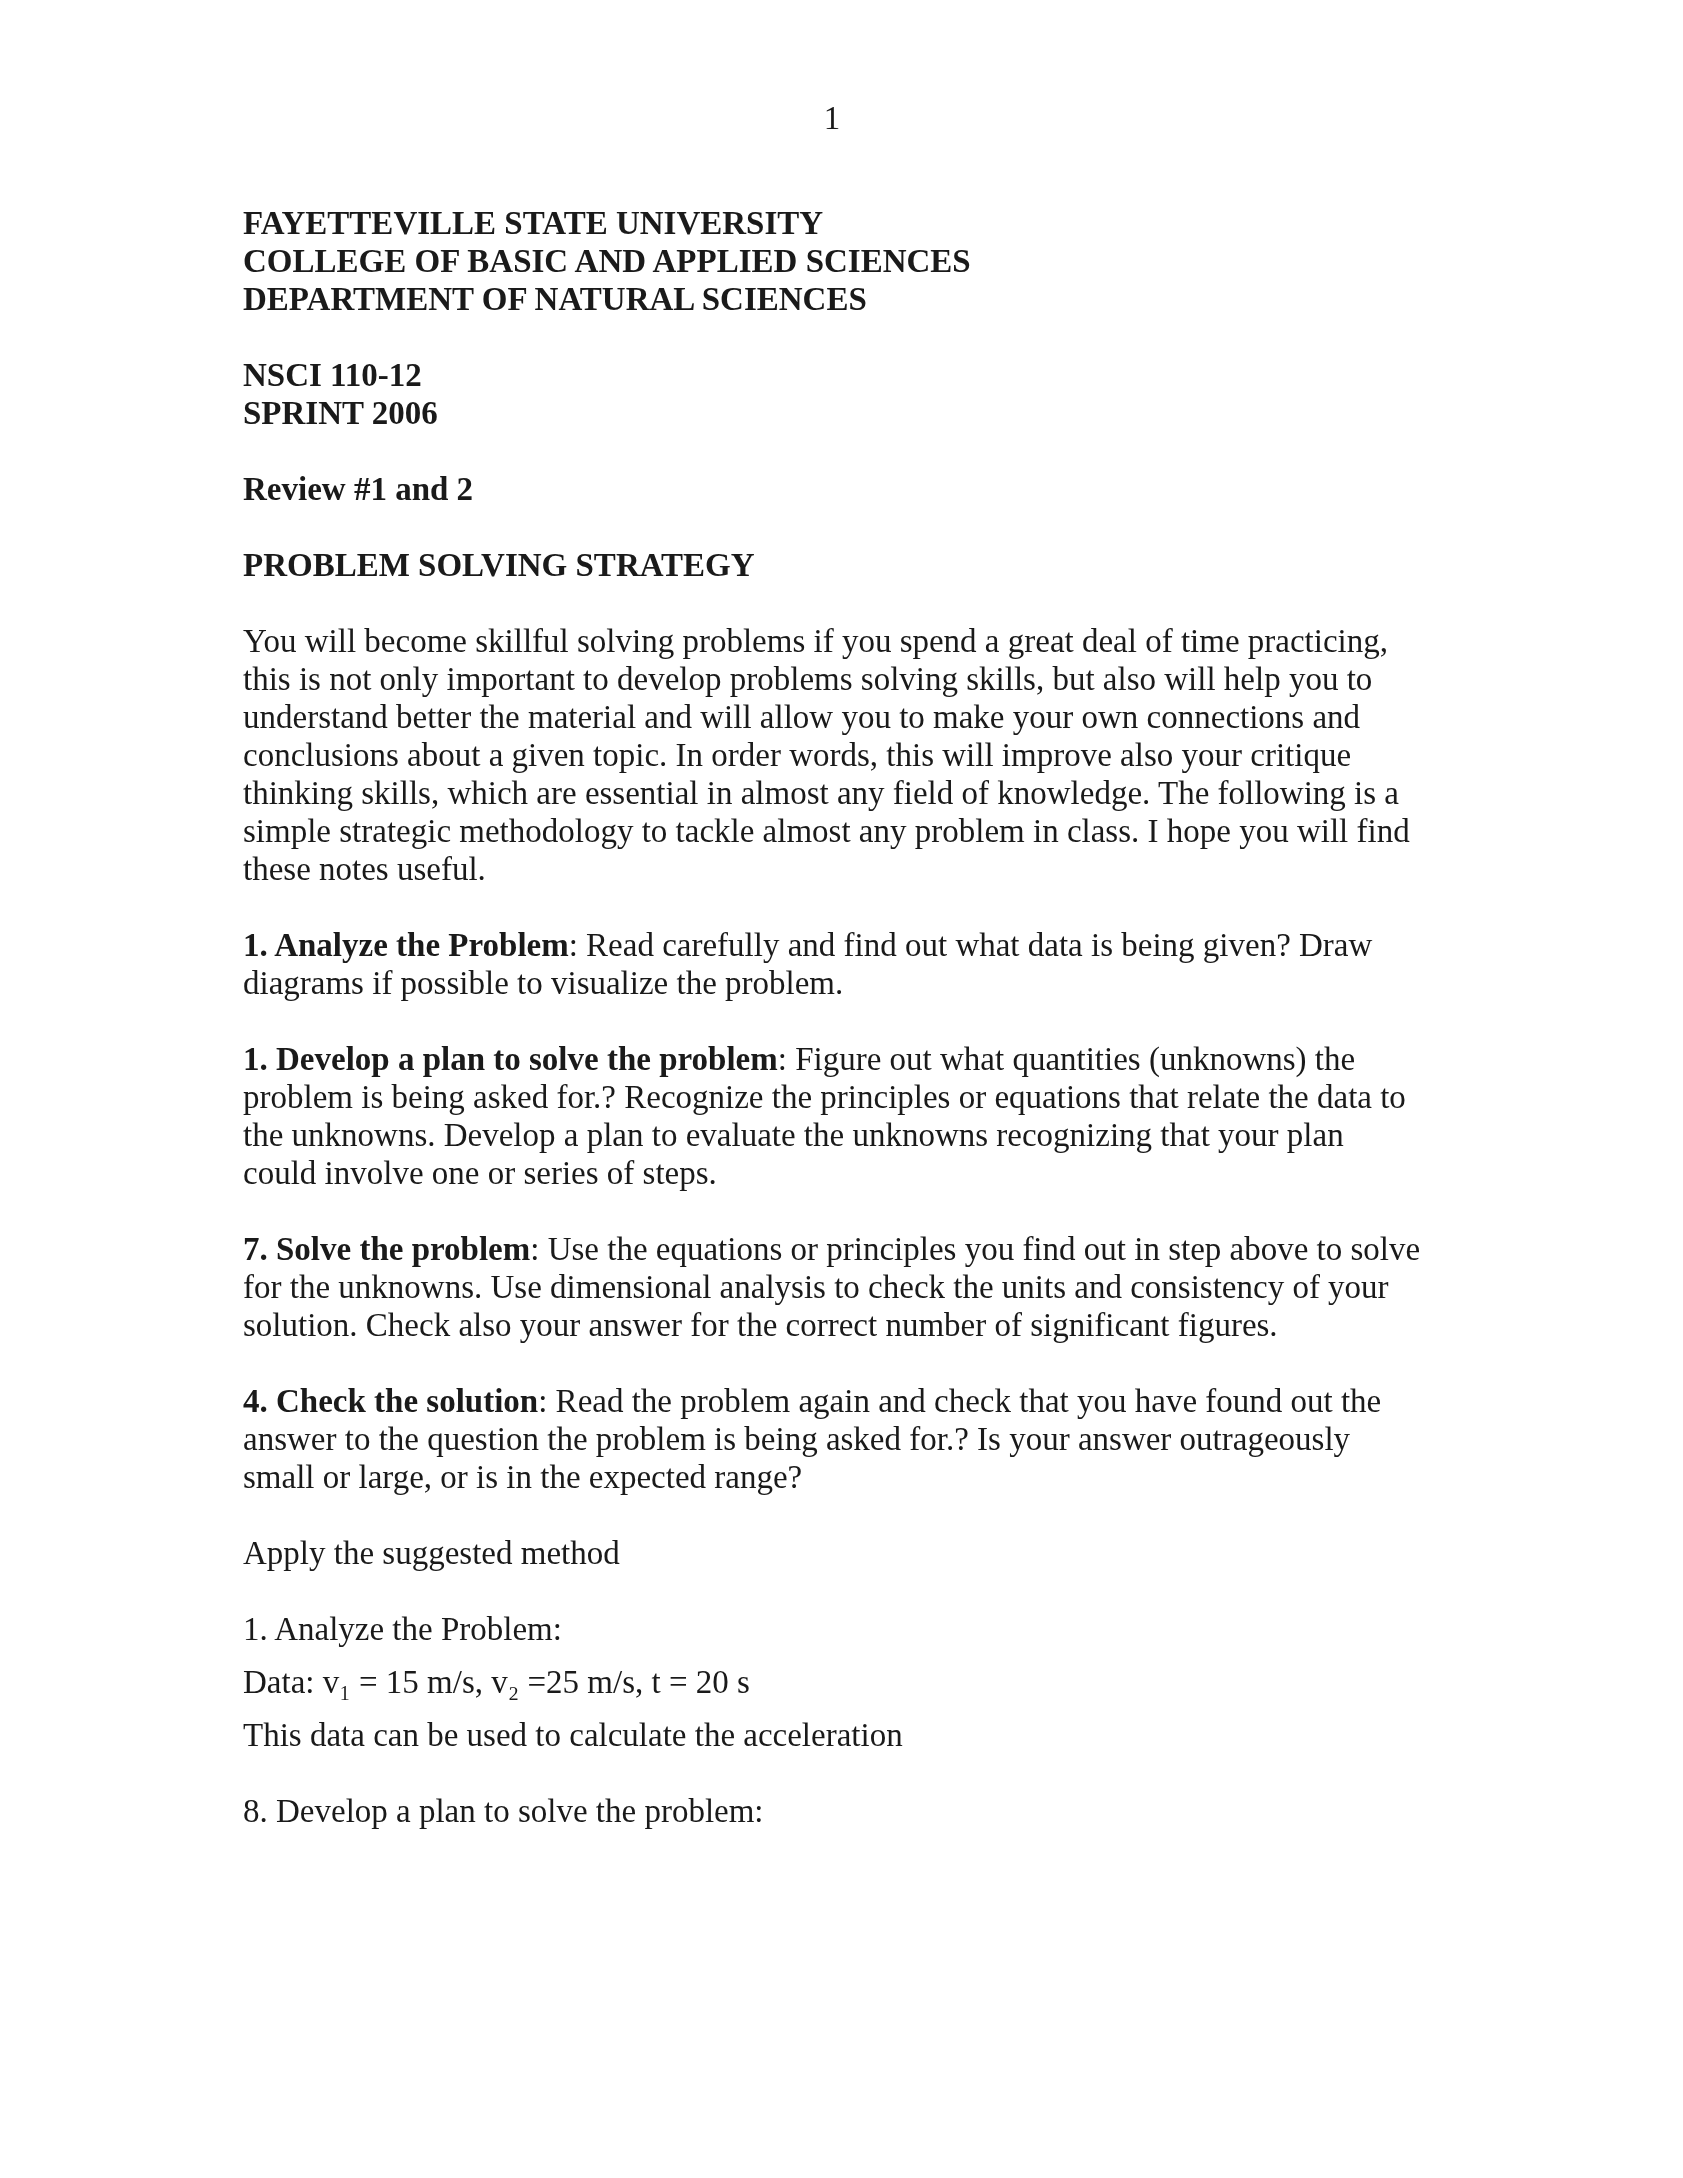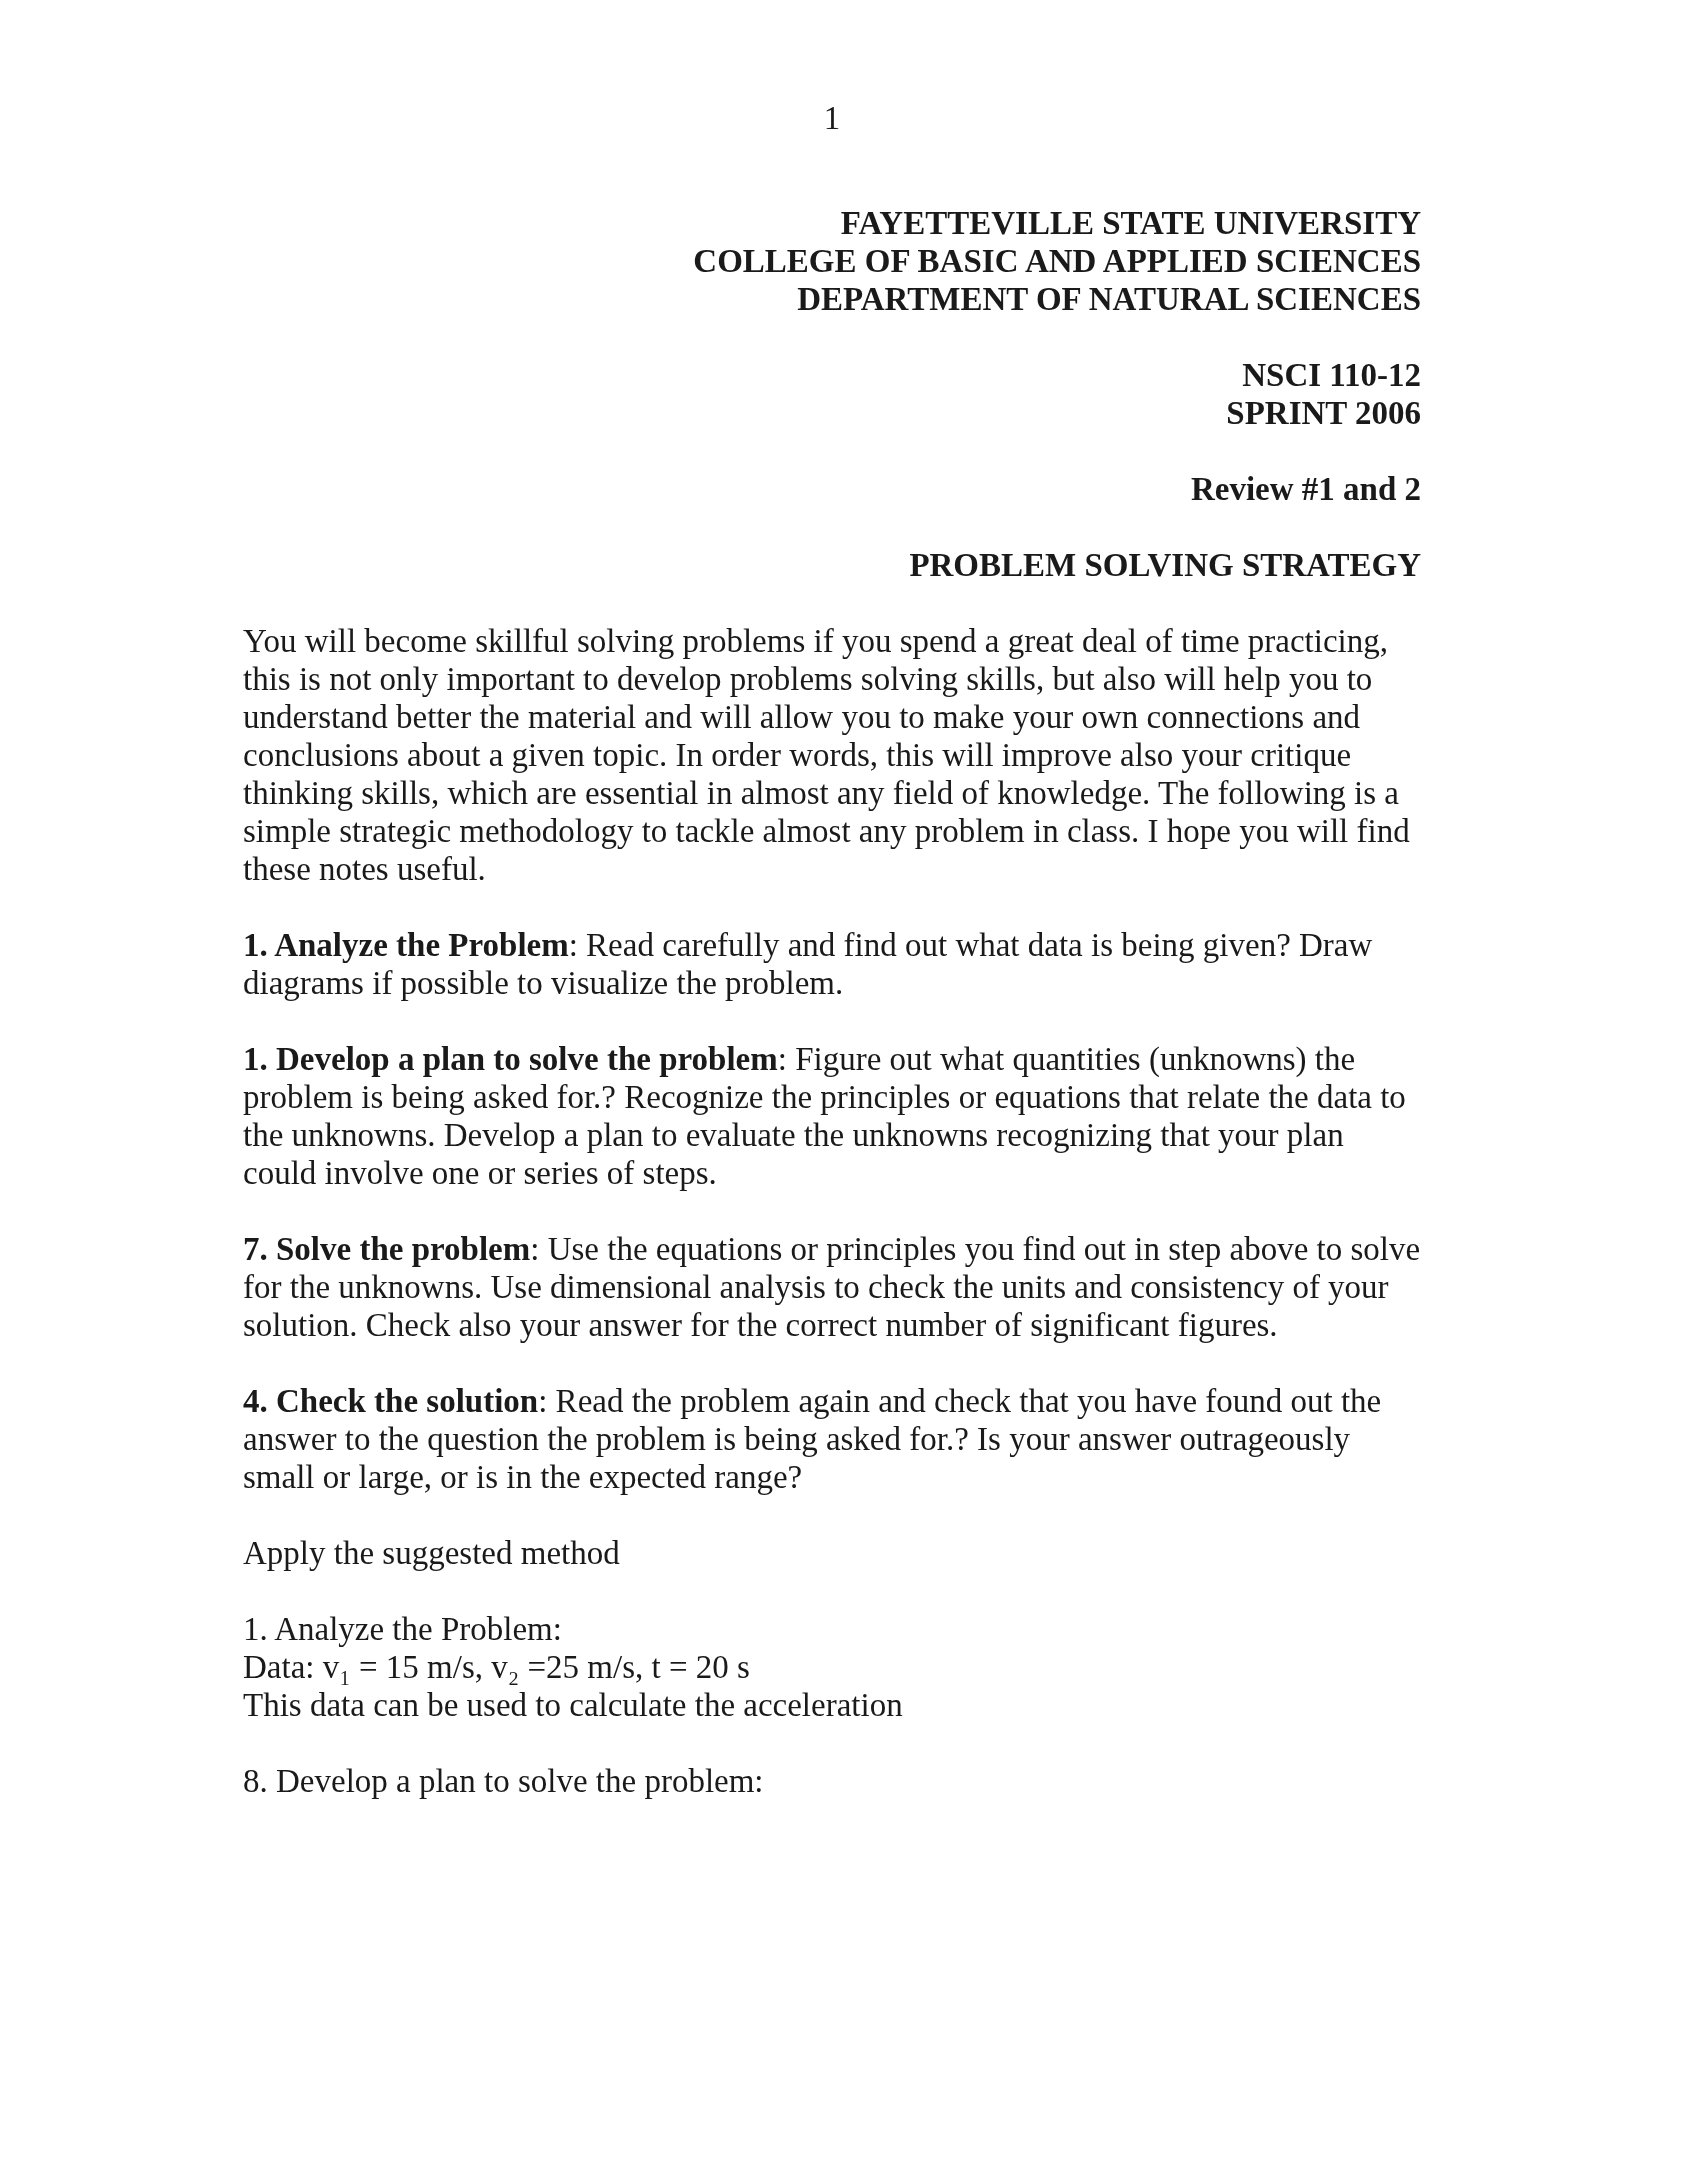--- a/index.html
+++ b/index.html
@@ -20,27 +20,27 @@
     position: absolute;
     left: 243px;
     top: 99px;
     width: 1178px;
   }
   .pagenum {
     text-align: center;
     margin-bottom: 67px;
   }
   .center-block {
-    text-align: right;
+    text-align: left;
     font-weight: bold;
   }
   .gap-top { margin-top: 38px; }
   .para { margin-top: 38px; }
   .para strong { font-weight: bold; }
-  .tight-line { margin-top: 0; }
+  .tight-line { margin-top: 15px; }
   .section-heading { font-weight: normal; }
 </style>
 </head>
 <body>
 
 <div class="page">
   <div class="content">
 
     <div class="pagenum">1</div>
 

